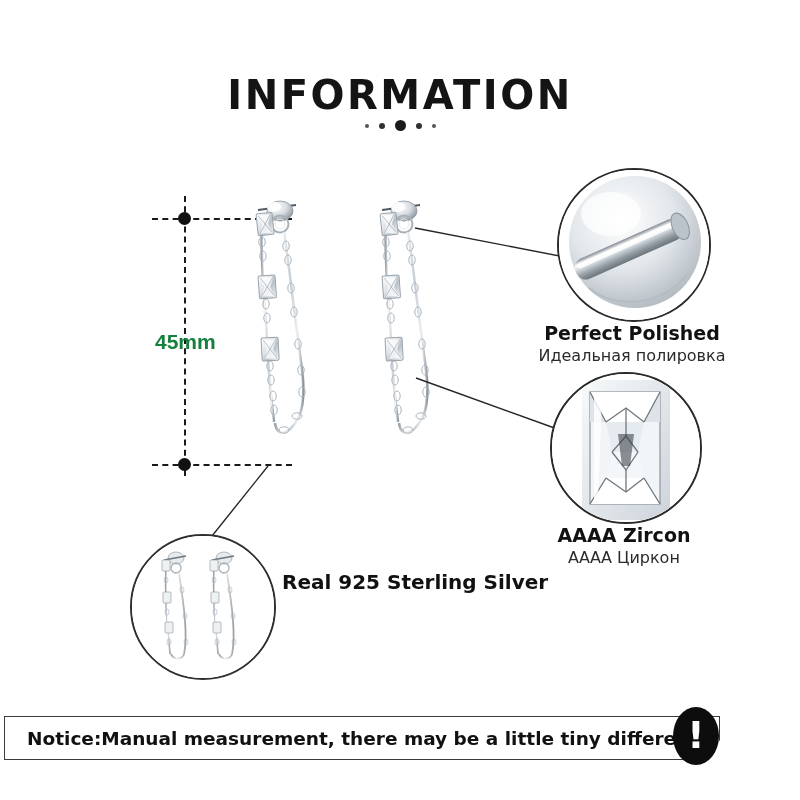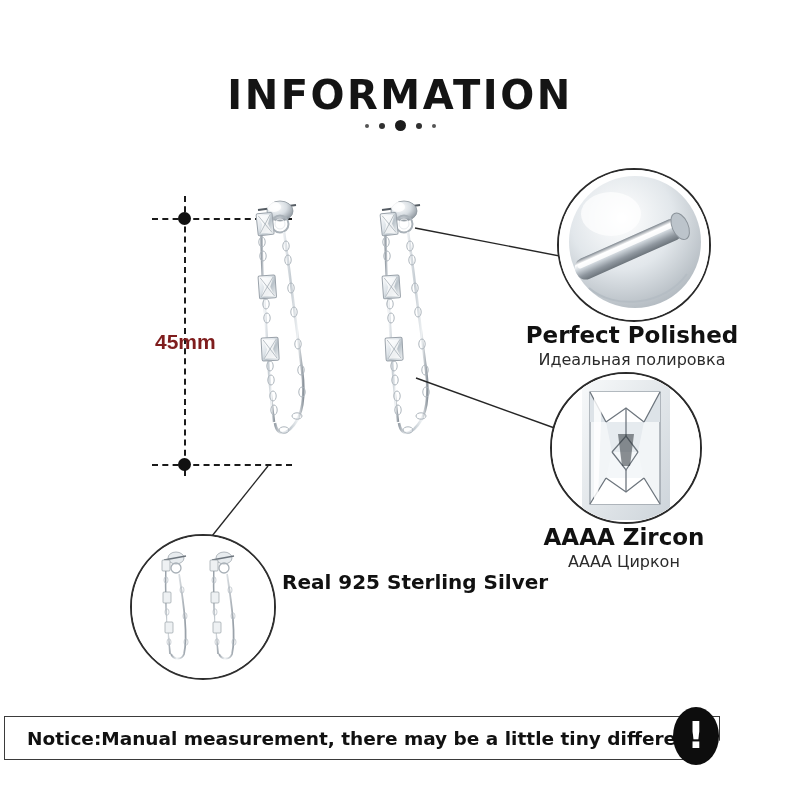--- a/index.html
+++ b/index.html
@@ -61,21 +61,21 @@
     width: 13px;
     height: 13px;
     background: #111111;
     border-radius: 50%;
   }
   .size-label {
     position: absolute;
     font-family: "Liberation Sans", sans-serif;
     font-size: 21px;
     font-weight: bold;
-    color: #7f1d1d;
+    color: #15803d;
     white-space: nowrap;
   }
 
   
   .earrings { position: absolute; }
 
   
   .leader { position: absolute; }
 
   
@@ -88,21 +88,21 @@
   }
   .bubble.plain { border: 2px solid #2f2f2f; }
 
   .callout {
     position: absolute;
     width: 260px;
     text-align: center;
   }
   .callout .c-title {
     font-family: "DejaVu Sans", sans-serif;
-    font-size: 23px;
+    font-size: 19px;
     font-weight: bold;
     color: #111111;
     white-space: nowrap;
   }
   .callout .c-sub {
     margin-top: 2px;
     font-family: "DejaVu Sans", sans-serif;
     font-size: 16px;
     color: #2b2b2b;
     white-space: nowrap;

